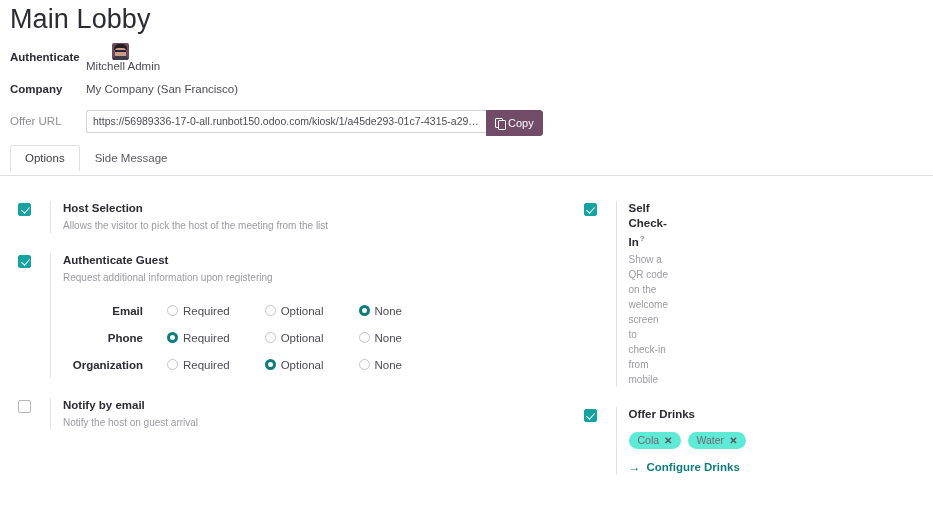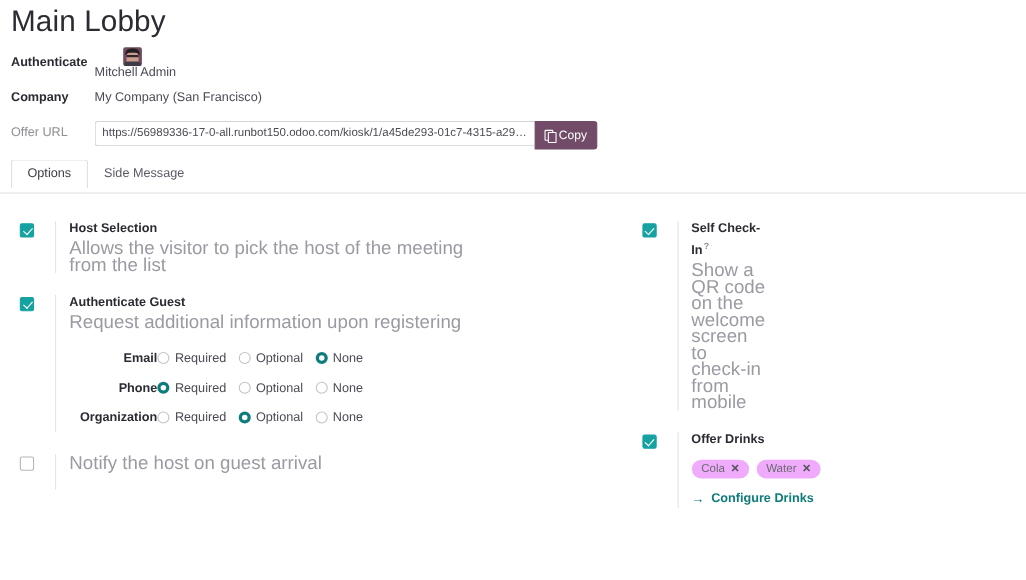--- a/index.html
+++ b/index.html
@@ -132,39 +132,39 @@
     transform: rotate(42deg);
   }
 
   .s-title {
     font-size: 11.5px; font-weight: bold; color: #2b2b33;
     line-height: 15px; margin-bottom: 2px;
   }
   .s-title .help {
     font-size: 8px; vertical-align: super; color: #8a8a92; cursor: pointer; margin-left: 1px;
   }
-  .s-desc { font-size: 17px; color: #9a9aa2; line-height: 15px; }
+  .s-desc { font-size: 10px; color: #9a9aa2; line-height: 15px; }
 
   
   .radio-matrix { margin-top: 12px; }
   .rm-row { display: flex; align-items: center; height: 27px; text-align: right; }
   .rm-label { font-size: 11.5px; font-weight: bold; color: #2b2b33; width: 80px; flex: 0 0 80px; }
-  .rm-opt { display: flex; align-items: center; margin-right: 11px; cursor: pointer; }
+  .rm-opt { display: flex; align-items: center; margin-right: 11px; cursor: pointer; padding-left: 24px; }
   .radio {
     width: 11px; height: 11px; border-radius: 50%;
     border: 1px solid #c3c3c9; background: #fff;
     display: inline-block; position: relative; margin-right: 5px; flex: 0 0 11px;
   }
   .radio.on { border: 3px solid #0e7c7b; background: #fff; }
   .rm-opt span { font-size: 11.5px; color: #4b4b55; }
 
   
   .tags { margin-top: 10px; display: flex; gap: 7px; }
   .tag {
-    background: #f0abfc; color: #6b6b73;
+    background: #5eead4; color: #6b6b73;
     border-radius: 10px; font-size: 10.5px;
     padding: 2.5px 8px 3px 9px;
     display: inline-flex; align-items: center; gap: 5px;
     cursor: default;
   }
   .tag .x { color: #55555d; font-size: 10px; cursor: pointer; font-weight: bold; }
 
   .link-btn {
     margin-top: 12px;
     display: inline-flex; align-items: center; gap: 6px;
@@ -291,20 +291,21 @@
 
         </div>
       </div>
     </div>
 
     <div class="setting">
       <div class="cb-cell">
         <span class="chk"></span>
       </div>
       <div class="body">
+        <div class="s-title">Notify by email</div>
         <div class="s-desc">Notify the host on guest arrival</div>
       </div>
     </div>
 
 
   </div>
 
   <div class="col col-right">
 
     <div class="setting">

